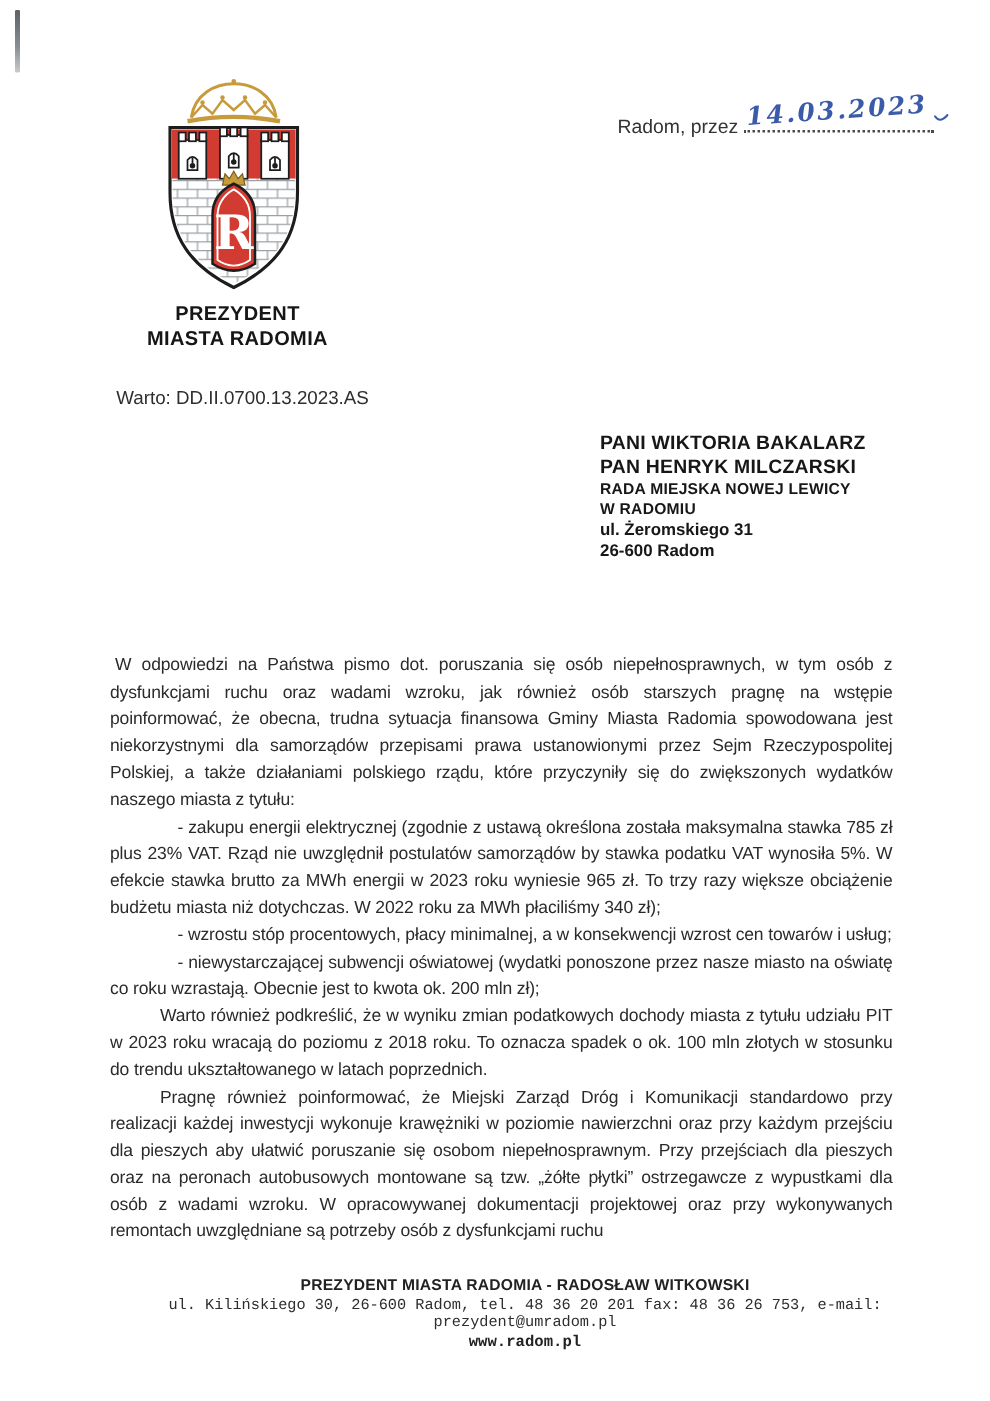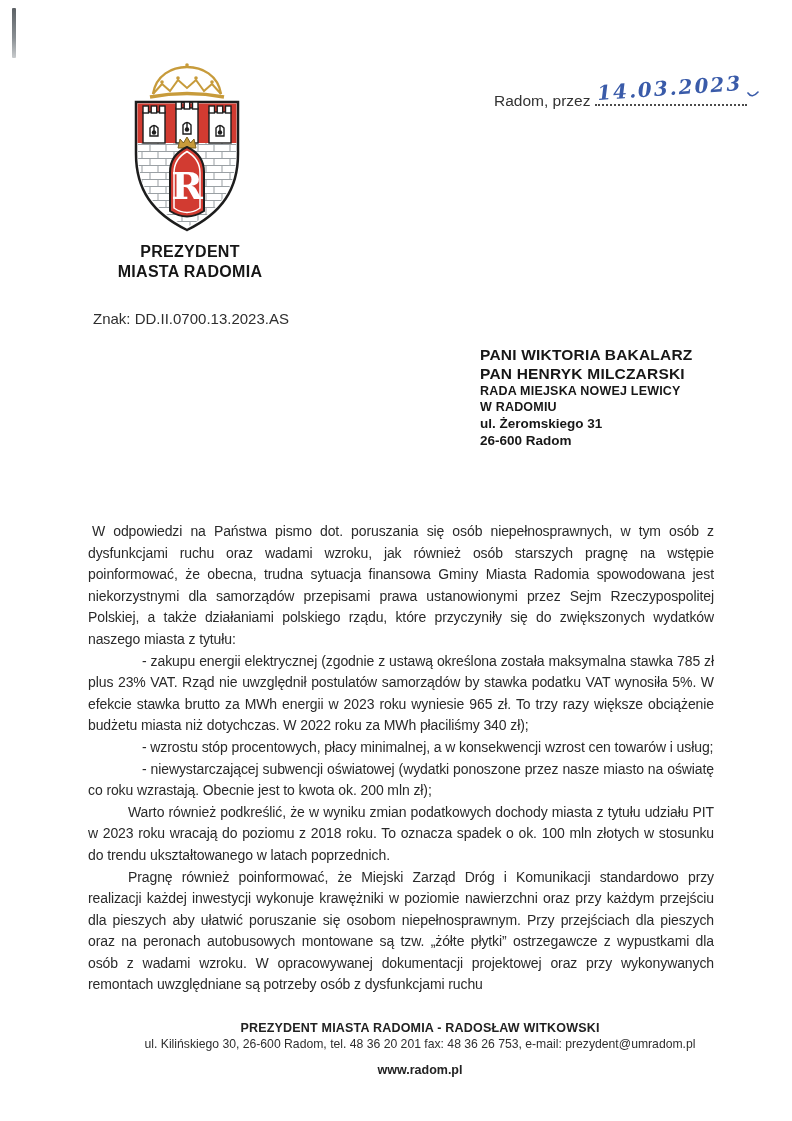--- a/index.html
+++ b/index.html
@@ -53,22 +53,22 @@
     font-size:14px; line-height:21.6px; text-align:justify;
     color:#2a2a2a; letter-spacing:-0.1px;
   }
   .body p { margin:0; }
   .p-first { text-indent:4px; }
   .p-list  { text-indent:54px; }
   .p-ind   { text-indent:40px; }
   
   .footer { position:absolute; top:1021px; left:110px; width:620px; text-align:center; color:#222; }
   .f1 { font-weight:bold; font-size:12.5px; letter-spacing:0.2px;text-align:center; }
-  .f2 { font-size:12.2px; margin-top:2px; color:#2e2e2e; }
-  .f3 { font-weight:bold; font-size:12.5px; margin-top:12px; }
+  .f2 { font-size:12.2px; margin-top:2px; color:#2e2e2e;font-family:Liberation Mono, monospace; }
+  .f3 { font-weight:bold; font-size:12.5px; margin-top:2px;font-family:Liberation Mono, monospace; }
 </style>
 </head>
 <body>
 
 <div class="page">
 
   <div class="scan-artifact"></div>
 
   <div class="crest">
     <svg width="122" height="180" viewBox="0 0 122 180" xmlns="http://www.w3.org/2000/svg">
@@ -140,21 +140,21 @@
         <path d="M1 3 Q5 9 11 2" fill="none" stroke="#3a5ba9" stroke-width="1.6" stroke-linecap="round"></path>
       </svg>
     </span>
   </div>
 
   <div class="sender">
     <div>PREZYDENT</div>
     <div>MIASTA RADOMIA</div>
   </div>
 
-  <div class="ref">Znak: DD.II.0700.13.2023.AS</div>
+  <div class="ref">Warto: DD.II.0700.13.2023.AS</div>
 
   <div class="recipient">
     <div class="r-name">PANI WIKTORIA BAKALARZ</div>
     <div class="r-name">PAN HENRYK MILCZARSKI</div>
     <div class="r-org">RADA MIEJSKA NOWEJ LEWICY</div>
     <div class="r-org">W RADOMIU</div>
     <div class="r-addr">ul. Żeromskiego 31</div>
     <div class="r-addr">26-600 Radom</div>
   </div>
 

